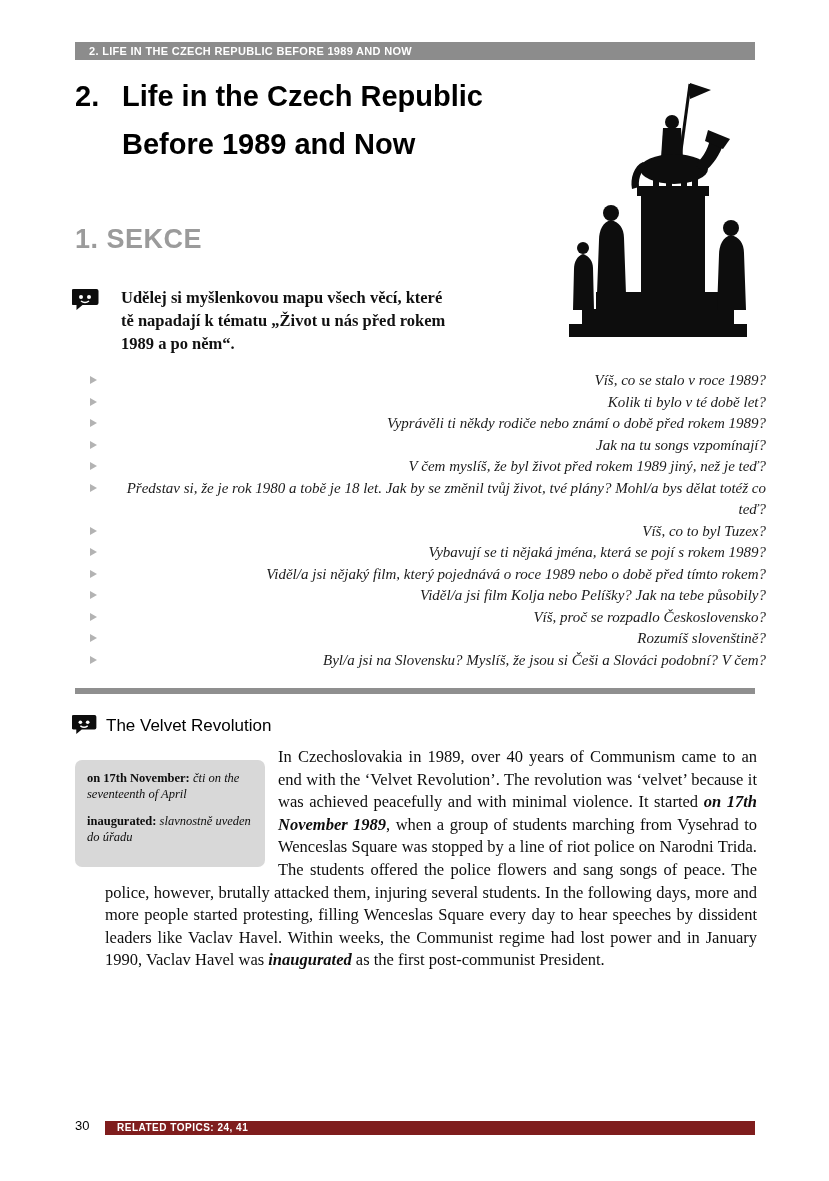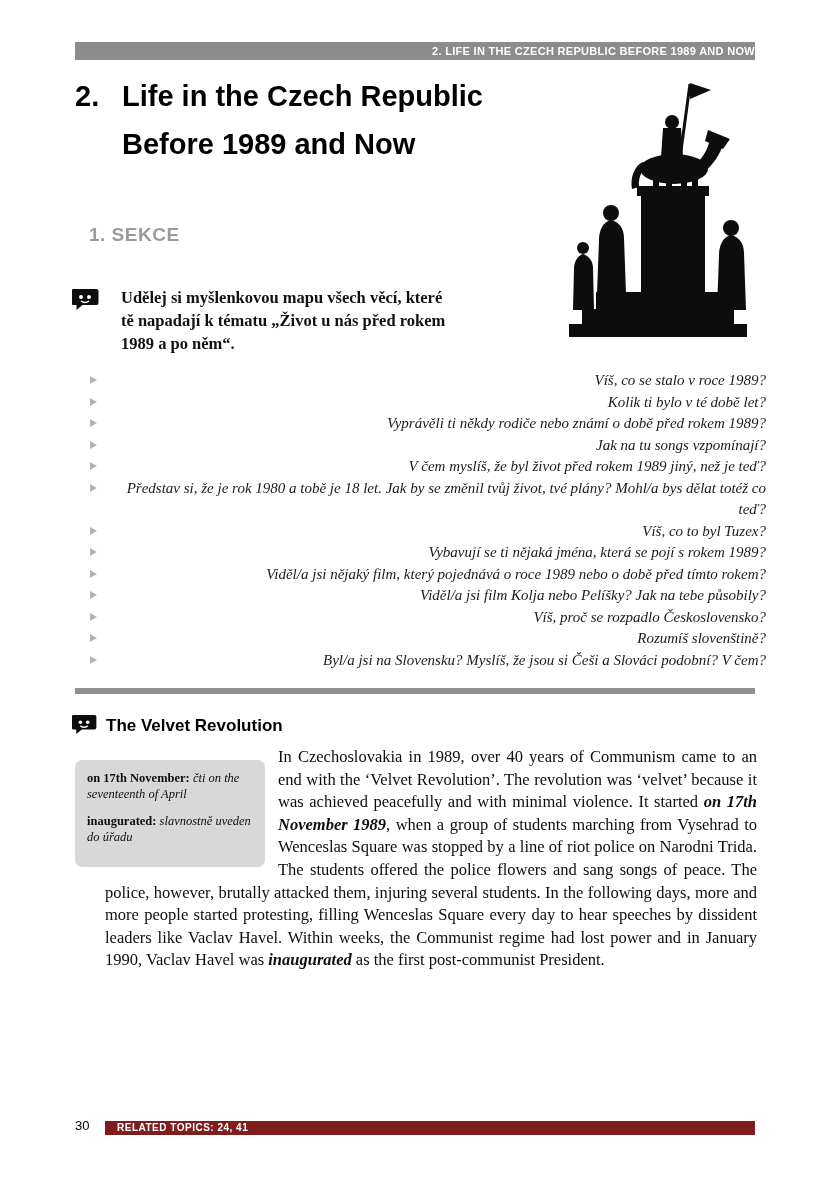--- a/index.html
+++ b/index.html
@@ -5,57 +5,57 @@
   html,body { margin:0; padding:0; background:#ffffff; }
   .page {
     position:relative; width:829px; height:1181px; background:#ffffff;
     font-family:"Liberation Serif", serif; color:#111; overflow:hidden;
   }
   
   .header-bar {
     position:absolute; left:75px; top:42px; width:680px; height:18px;
     background:#8c8c8c; color:#fff;
     font-family:"Liberation Sans", sans-serif; font-weight:bold; font-size:11px;
-    line-height:18px; letter-spacing:0.3px; padding-left:14px; box-sizing:border-box;text-align:right;
+    line-height:18px; letter-spacing:0.3px; padding-left:14px; box-sizing:border-box;
   }
   
   .title {
     position:absolute; left:75px; top:72px; display:flex;
     font-family:"Liberation Sans", sans-serif; font-weight:bold; font-size:29px;
     color:#000;
   }
   .title-number { width:47px; line-height:48px; }
   .title-lines { line-height:48px; }
   
   .statue {
     position:absolute; left:553px; top:70px; width:210px; height:275px;
   }
   
   .sekce {
     position:absolute; left:75px; top:224px;
-    font-family:"Liberation Sans", sans-serif; font-weight:bold; font-size:19px;
-    color:#9b9b9b; letter-spacing:0.5px;margin-left:14px;
+    font-family:"Liberation Sans", sans-serif; font-weight:bold; font-size:27px;
+    color:#9b9b9b; letter-spacing:0.5px;
   }
   
   .task { position:absolute; left:72px; top:286px; display:flex; gap:22px; width:385px; }
   .task-icon { flex:0 0 auto; margin-top:2px; }
   .task-text { font-weight:bold; font-size:16.5px; line-height:23px; width:340px; }
   
   .questions { position:absolute; left:90px; top:370px; width:676px; margin:0; padding:0; list-style:none;text-align:right; }
   .questions li { position:relative; padding-left:16px; font-style:italic; font-size:15px; line-height:21.5px; color:#1a1a1a; }
   .tri {
     position:absolute; left:0; top:6px; width:0; height:0;
     border-left:7px solid #b3b3b3; border-top:4.5px solid transparent; border-bottom:4.5px solid transparent;
   }
   
   .divider { position:absolute; left:75px; top:688px; width:680px; height:6px; background:#8f8f8f; }
   
   .article-heading { position:absolute; left:72px; top:712px; display:flex; gap:9px; align-items:center; }
   .article-heading .label {
-    font-family:"Liberation Sans", sans-serif; font-weight:bold; font-size:17px; color:#000;
+    font-family:"Liberation Sans", sans-serif; font-weight:normal; font-size:17px; color:#000;
   }
   .article {
     position:absolute; left:105px; top:746px; width:652px;
     font-size:16.5px; line-height:22.6px; text-align:justify; color:#0d0d0d;
   }
   .vocab-box {
     float:left; width:166px; margin:14px 13px 8px -30px;
     background:#d8d8d8; border-radius:7px; padding:10px 12px;
     font-size:12.5px; line-height:16px; text-align:left;
   }

